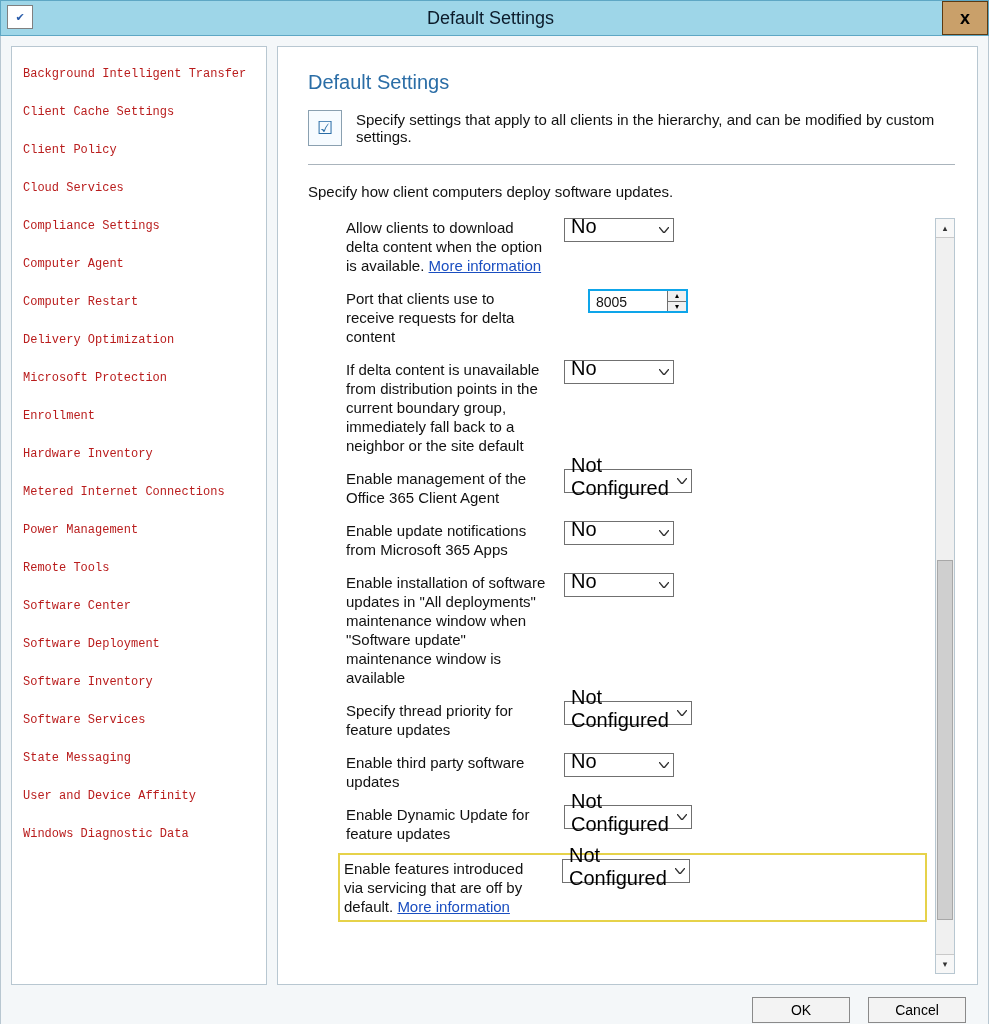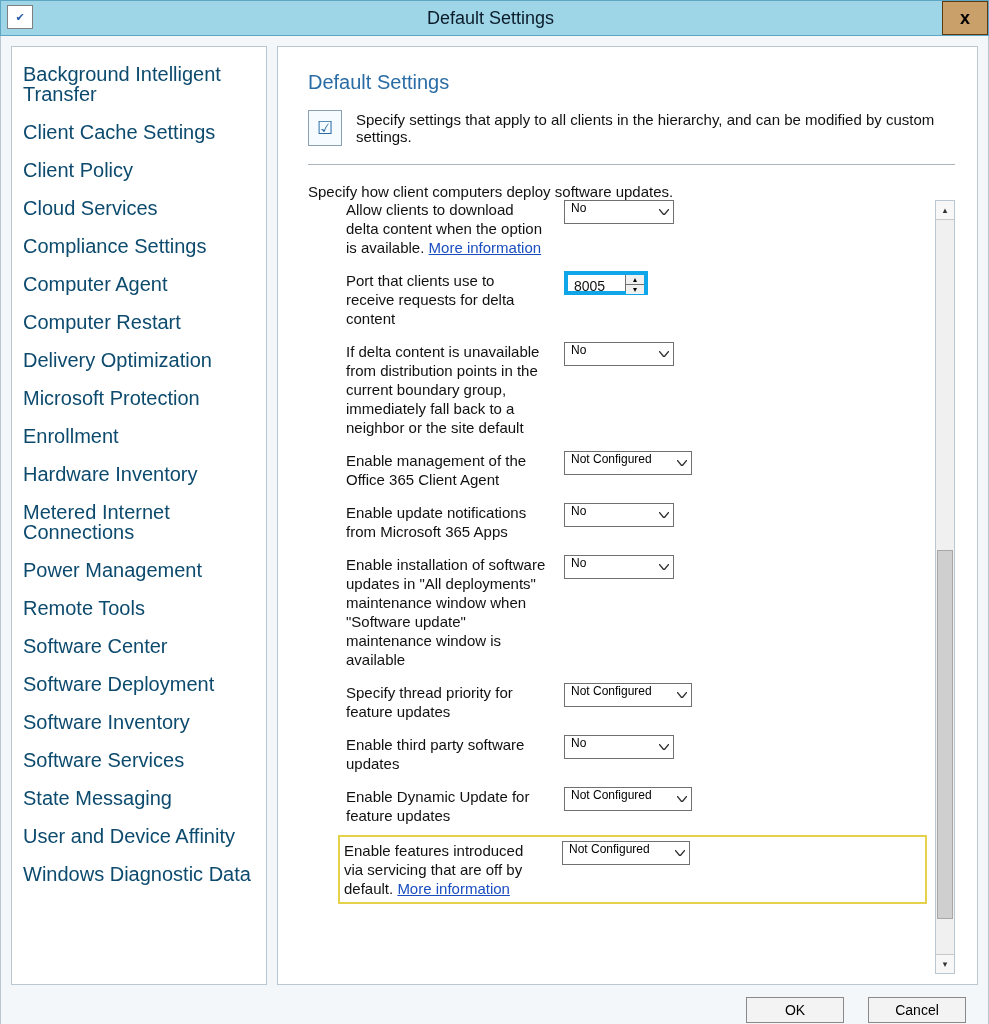--- a/index.html
+++ b/index.html
@@ -78,25 +78,26 @@
     box-sizing: border-box;
   }
 
   .sidebar {
     width: 256px;
     padding: 8px 4px;
     overflow: hidden;
   }
   .sidebar-item {
     padding: 8px 4px 8px 6px;
-    font-size: 20px;
-    color: #0c4a6e;
+    font-size: 12px;
+    color: #b91c1c;
     cursor: pointer;
     border: 1px solid transparent;
     line-height: 20px;
+    font-family: Liberation Mono, monospace;
   }
   .sidebar-item.selected {
     border: 1px solid #3399ff;
     background: #fff;
   }
   .sidebar-item.highlight {
     outline: 2px solid #e6d24a;
     outline-offset: -2px;
   }
 
@@ -135,20 +136,21 @@
     color: #111;
   }
   .divider {
     border: none;
     border-top: 1px solid #aab4bc;
     margin: 0 0 18px 0;
   }
   .section-intro {
     font-size: 15px;
     color: #111;
+    margin-bottom: 18px;
   }
 
   
   .settings-wrap {
     display: flex;
     flex: 1;
     min-height: 0;
   }
   .settings-list {
     flex: 1;
@@ -180,43 +182,44 @@
   }
 
   .win-select {
     width: 110px;
     height: 24px;
     border: 1px solid #707070;
     background: #fff;
     display: flex;
     align-items: center;
     position: relative;
-    font-size: 12px;
+    font-size: 20px;
     padding: 0 22px 8px 6px;
     box-sizing: border-box;
     cursor: pointer;
     user-select: none;
   }
   .win-select.wide { width: 128px; }
   .win-select .caret {
     position: absolute;
     right: 4px;
     top: 50%;
     transform: translateY(-50%);
     pointer-events: none;
   }
   .win-select .caret svg { display: block; }
 
   .win-spin {
     display: flex;
-    width: 84px;
+    width: 100px;
     height: 24px;
-    border: 4px solid #0ea5e9;
+    border: 2px solid #0ea5e9;
     box-sizing: border-box;
     background: #fff;
+    margin-left: 24px;
   }
   .win-spin .spin-val {
     flex: 1;
     padding: 0 6px;
     line-height: 22px;
     font-size: 14px;
     color: #111;
   }
   .win-spin .spin-btns {
     width: 18px;
@@ -267,21 +270,21 @@
     background: #cfcfcf;
     border: 1px solid #a8a8a8;
   }
 
   
   .footer {
     height: 34px;
     display: flex;
     justify-content: flex-end;
     align-items: flex-end;
-    gap: 24px;
+    gap: 18px;
     padding-right: 12px;
     margin-top: 4px;
   }
   .win-btn {
     min-width: 98px;
     height: 26px;
     border: 1px solid #8a8a8a;
     background: #f3f3f3;
     font-size: 14px;
     text-align: center;

